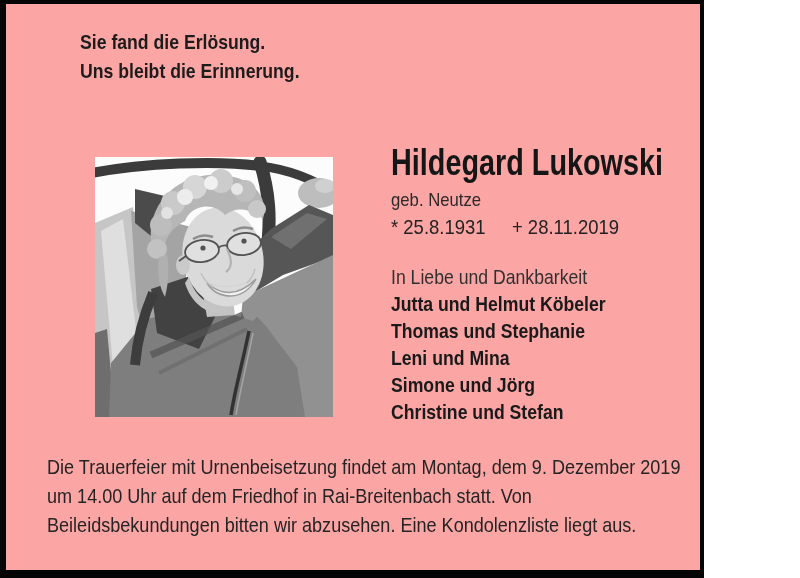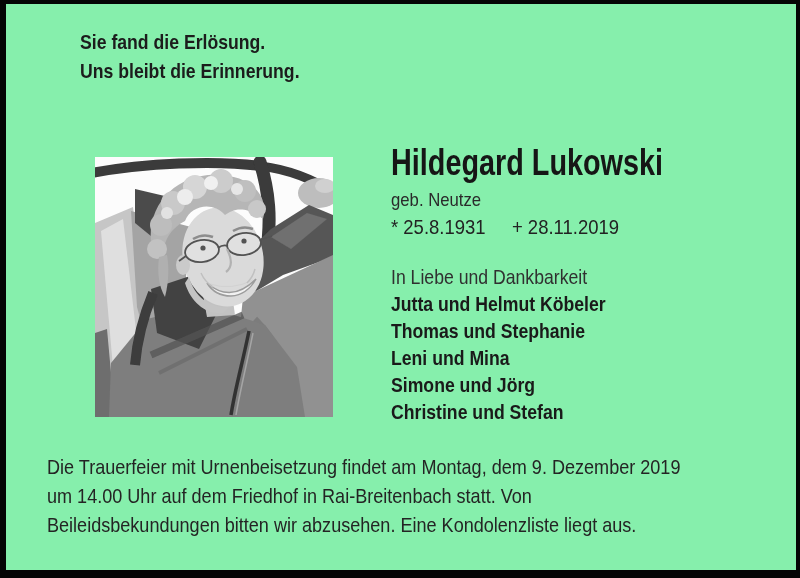--- a/index.html
+++ b/index.html
@@ -1,19 +1,19 @@
 <!DOCTYPE html>
 <html><head>
 <meta charset="utf-8">
 <style>
   html,body{margin:0;padding:0;background:#ffffff;}
   .page{
     position:relative;
-    width:800px;height:578px;
-    background:#86efac;
+    width:704px;height:578px;
+    background:#fca5a5;
     overflow:hidden;
     font-family:"Liberation Sans","DejaVu Sans",sans-serif;
     color:#1c1c1c;
   }
   
   .frame{
     position:absolute;inset:0;
     border-top:4px solid #050505;
     border-right:4px solid #050505;
     border-bottom:8px solid #050505;

